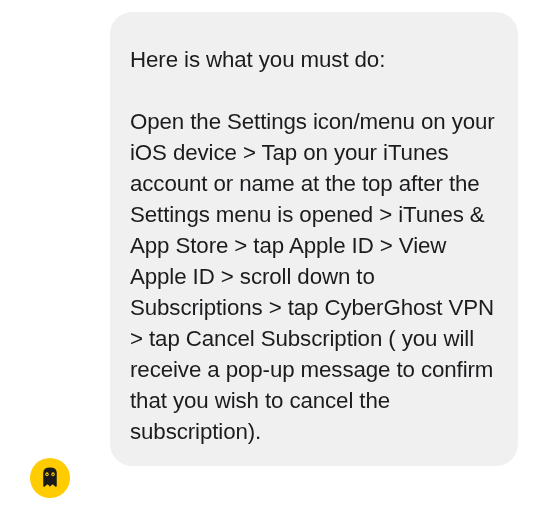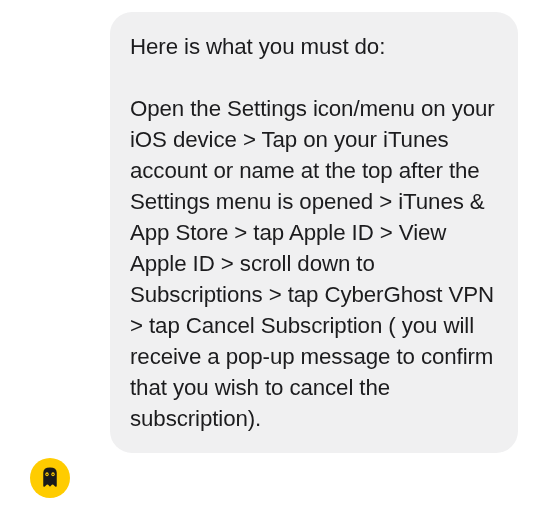--- a/index.html
+++ b/index.html
@@ -29,21 +29,21 @@
     overflow: hidden;
   }
   .avatar svg { width: 30px; height: 30px; display: block; }
   .bubble {
     position: absolute;
     left: 110px;
     top: 12px;
     width: 408px;
     background: #f0f0f1;
     border-radius: 22px;
-    padding: 20px 20px 18px 20px;
+    padding: 33px 20px 18px 20px;
   }
   .msg-text {
     color: #1c1c1e;
     font-size: 22.3px;
     line-height: 1.39;
     font-weight: 400;
     white-space: pre-wrap;
     letter-spacing: -0.1px;
   }
 </style>

